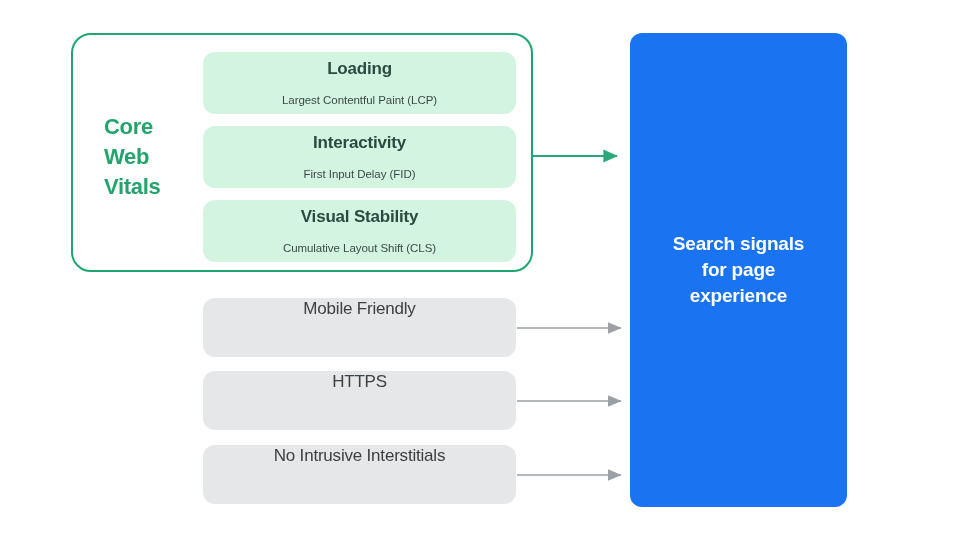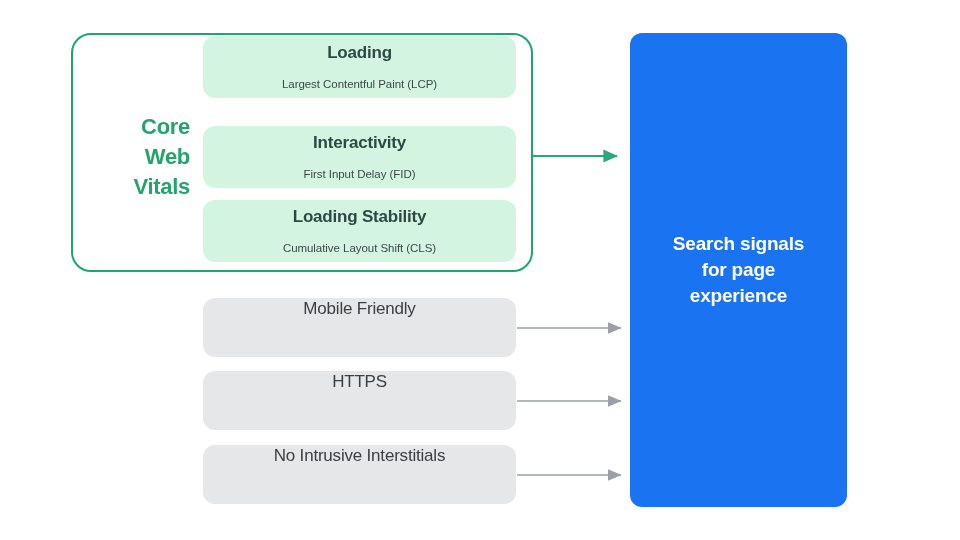--- a/index.html
+++ b/index.html
@@ -41,39 +41,39 @@
   .cwv-label {
     position: absolute;
     left: 104px;
     top: 112px;
     width: 86px;
     color: #24a46d;
     font-size: 22px;
     font-weight: bold;
     line-height: 30px;
     letter-spacing: -0.3px;
-    text-align: right;
+    text-align: left;
   }
   .cwv-label span { display: block; }
 
   
   .metric-card {
     position: absolute;
     left: 203px;
     width: 313px;
     height: 62px;
     background: #d4f4e2;
     border-radius: 12px;
     display: flex;
     flex-direction: column;
     align-items: center;
     justify-content: center;
     box-sizing: border-box;
   }
-  .metric-card.m0 { top: 36px; }
+  .metric-card.m0 { top: 52px; }
   .metric-card.m1 { top: 126px; }
   .metric-card.m2 { top: 200px; }
 
   .metric-title {
     color: #2d4a42;
     font-size: 17px;
     font-weight: bold;
     line-height: 21px;
     letter-spacing: -0.2px;
   }
@@ -181,21 +181,21 @@
     <div class="metric-title">Loading</div>
     <div class="metric-sub">Largest Contentful Paint (LCP)</div>
   </div>
 
   <div class="metric-card m1">
     <div class="metric-title">Interactivity</div>
     <div class="metric-sub">First Input Delay (FID)</div>
   </div>
 
   <div class="metric-card m2">
-    <div class="metric-title">Loading Stability</div>
+    <div class="metric-title">Visual Stability</div>
     <div class="metric-sub">Cumulative Layout Shift (CLS)</div>
   </div>
 
   <div class="signal-card s0">
     <div class="signal-label">Mobile Friendly</div>
   </div>
 
   <div class="signal-card s1">
     <div class="signal-label">HTTPS</div>
   </div>

